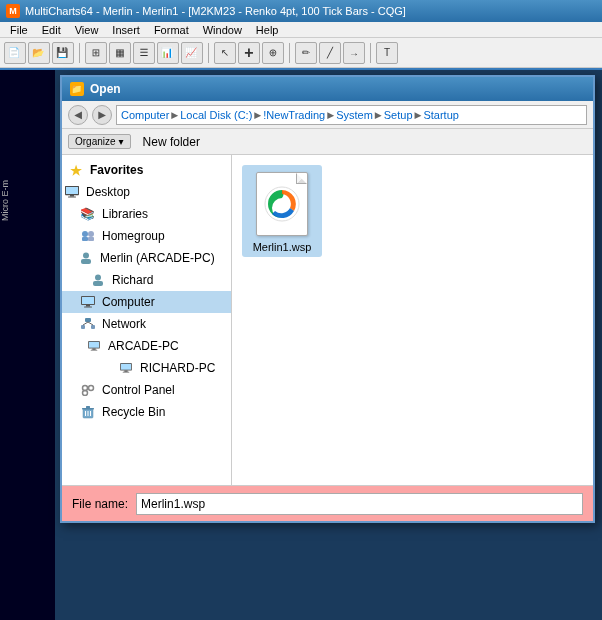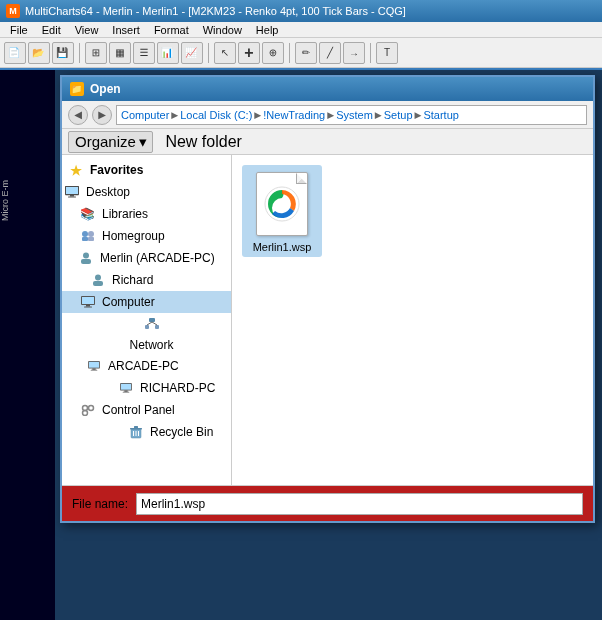--- a/index.html
+++ b/index.html
@@ -186,28 +186,28 @@
       display: flex;
       align-items: center;
       gap: 8px;
       height: 26px;
     }
     .organize-btn {
       background: #e0e0e0;
       border: 1px solid #aaa;
       border-radius: 2px;
       padding: 1px 6px;
-      font-size: 15px;
-      cursor: pointer;
-      display: flex; align-items: flex-start; gap: 3px;
+      font-size: 10px;
+      cursor: pointer;
+      display: flex; align-items: flex-end; gap: 3px;
     }
     .new-folder-btn {
       background: transparent;
       border: none;
-      font-size: 16px;
+      font-size: 12px;
       color: #000;
       cursor: pointer;
       padding: 1px 4px;
     }
 
     
     .dialog-content {
       display: flex;
       height: 330px;
     }
@@ -291,21 +291,21 @@
     .file-label {
       font-size: 11px;
       text-align: center;
       margin-top: 2px;
       color: #000;
       word-break: break-all;
     }
 
     
     .dialog-bottom {
-      background: #b91c1c;
+      background: #fca5a5;
       border-top: 1px solid #ccc;
       padding: 6px 10px;
       display: flex;
       align-items: center;
       gap: 8px;
       height: 36px;
     }
     .filename-label {
       font-size: 12px;
       color: #000;
@@ -477,21 +477,21 @@
             <svg width="14" height="12" viewBox="0 0 14 12">
               <rect x="0" y="0" width="14" height="9" rx="1" fill="#555"></rect>
               <rect x="1" y="1" width="12" height="7" fill="#aaddff"></rect>
               <rect x="5" y="9" width="4" height="1.5" fill="#555"></rect>
               <rect x="3" y="10.5" width="8" height="1" rx="0.5" fill="#555"></rect>
             </svg>
           </div>
           <span>Computer</span>
         </div>
 
-        <div class="nav-item" style="padding-left:18px;flex-direction:column;">
+        <div class="nav-item" style="padding-left:18px;">
           <div class="nav-icon">
             <svg width="14" height="12" viewBox="0 0 14 12">
               <rect x="4" y="0" width="6" height="4" rx="1" fill="#5588aa"></rect>
               <rect x="0" y="7" width="4" height="4" rx="1" fill="#7799bb"></rect>
               <rect x="10" y="7" width="4" height="4" rx="1" fill="#7799bb"></rect>
               <line x1="7" y1="4" x2="2" y2="7" stroke="#666" stroke-width="1"></line>
               <line x1="7" y1="4" x2="12" y2="7" stroke="#666" stroke-width="1"></line>
             </svg>
           </div>
           <span>Network</span>
@@ -525,21 +525,21 @@
           <div class="nav-icon">
             <svg width="14" height="12" viewBox="0 0 14 12">
               <circle cx="4" cy="4" r="2.5" fill="none" stroke="#888" stroke-width="1.5"></circle>
               <circle cx="10" cy="4" r="2.5" fill="none" stroke="#888" stroke-width="1.5"></circle>
               <circle cx="4" cy="9" r="2.5" fill="none" stroke="#888" stroke-width="1.5"></circle>
             </svg>
           </div>
           <span>Control Panel</span>
         </div>
 
-        <div class="nav-item" style="padding-left:18px;margin-left:48px;">
+        <div class="nav-item" style="padding-left:18px;">
           <div class="nav-icon">
             <svg width="12" height="13" viewBox="0 0 12 13">
               <rect x="1" y="3" width="10" height="9" rx="1" fill="#77aacc" stroke="#5588aa" stroke-width="0.5"></rect>
               <rect x="0" y="2" width="12" height="1.5" rx="0.5" fill="#5588aa"></rect>
               <rect x="4" y="0" width="4" height="2" rx="0.5" fill="#5588aa"></rect>
               <line x1="3.5" y1="5" x2="3.5" y2="10" stroke="white" stroke-width="1"></line>
               <line x1="6" y1="5" x2="6" y2="10" stroke="white" stroke-width="1"></line>
               <line x1="8.5" y1="5" x2="8.5" y2="10" stroke="white" stroke-width="1"></line>
             </svg>
           </div>

